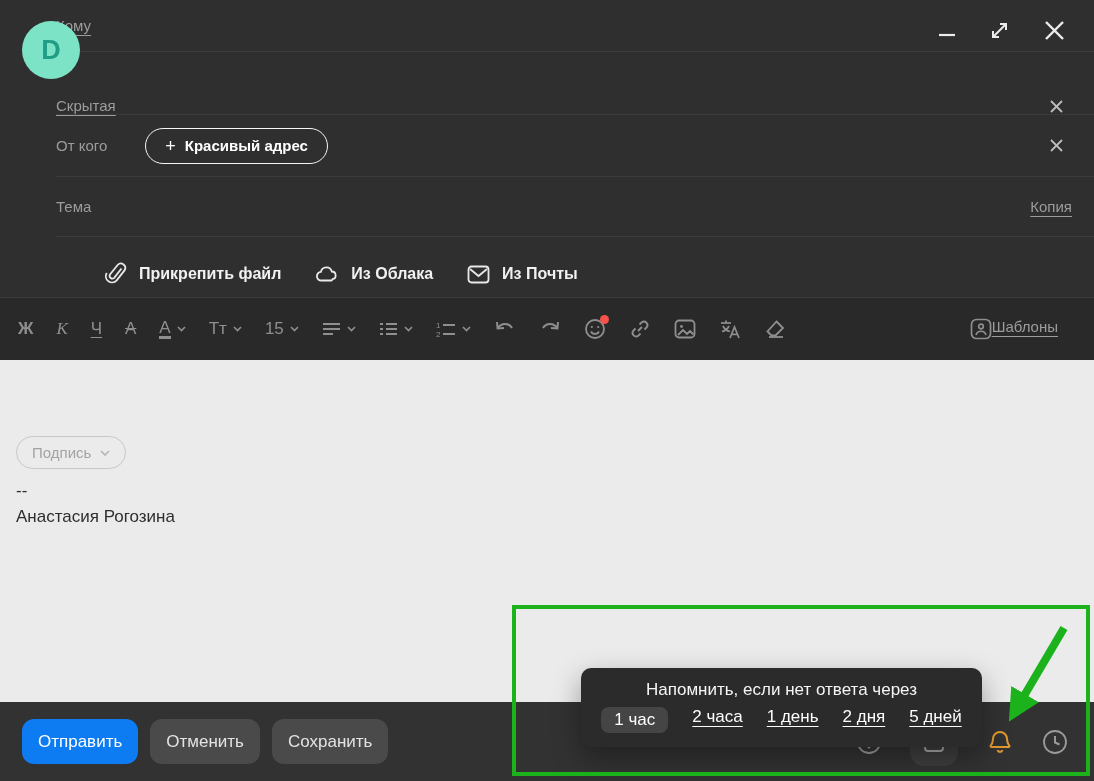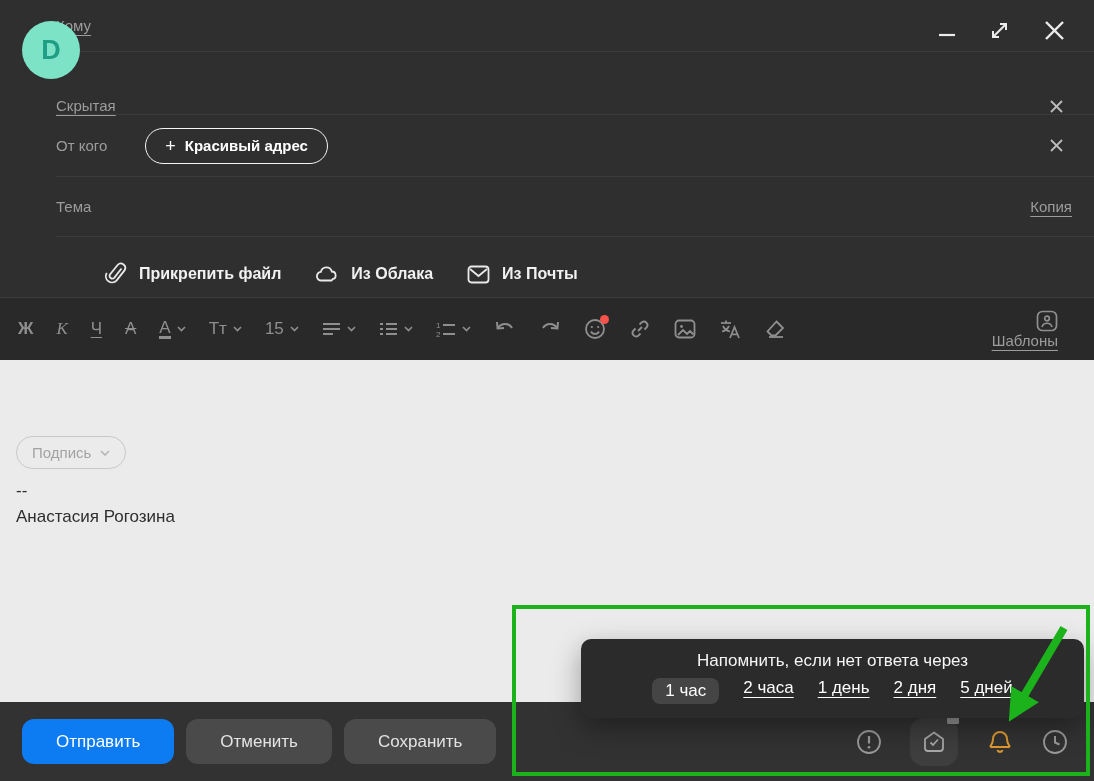--- a/index.html
+++ b/index.html
@@ -57,53 +57,53 @@
   .glyph-b { font-weight:800; }
   .glyph-i { font-style:italic; font-family:"Liberation Serif", serif; }
   .glyph-u { text-decoration:underline; text-underline-offset:3px; }
   .glyph-s { text-decoration:line-through; }
   .glyph-c { border-bottom:3px solid #8f8f8f; line-height:1.05; }
   .emoji-wrap { position:relative; display:inline-flex; }
   .emoji-wrap::after {
     content:""; position:absolute; right:-3px; top:-3px; width:9px; height:9px;
     border-radius:50%; background:#f4524a;
   }
-  .tb-right { margin-left:auto; display:flex; align-items:flex-end; margin-right:18px;flex-direction:column; }
+  .tb-right { margin-left:auto; display:flex; align-items:flex-start; margin-right:18px; }
   .templates-link { color:#9c9c9c; font-size:15px; text-decoration:underline; text-underline-offset:4px; cursor:pointer; }
   
   .body-area { position:relative; height:342px; background:#ebebeb; }
   .sig-pill {
     position:absolute; left:16px; top:76px; display:inline-flex; align-items:center; gap:9px;
     border:1px solid #c8c8c8; border-radius:17px; padding:7px 15px;
     color:#a3a3a3; font-size:15px; cursor:pointer; background:transparent;
   }
   .sig-text { position:absolute; left:16px; top:118px; color:#2e2e2e; font-size:17px; line-height:26px; }
   .mail-link { color:#3079d6; text-decoration:underline; text-underline-offset:2px; cursor:pointer; }
   
   .footer {
     position:absolute; left:0; bottom:0; width:100%; height:79px; background:#333232;
     display:flex; align-items:center; padding-left:22px; gap:12px;
   }
   .btn {
-    height:45px; border:none; border-radius:12px; padding:0 34px;
+    height:45px; border:none; border-radius:12px; padding:0 16px;
     font-family:inherit; font-size:17px; font-weight:500; cursor:pointer;
   }
   .btn-send { background:#0d7bf2; color:#ffffff; }
   .btn-gray { background:#4a4a4a; color:#e3e3e3; }
   .footer-icons { margin-left:auto; display:flex; align-items:center; gap:28px; margin-right:26px; }
   .ficon { display:flex; align-items:center; justify-content:center; color:#9a9a9a; cursor:pointer; }
   .seal-btn {
     position:relative; width:48px; height:48px; border-radius:14px; background:#3f3e3e;
     display:flex; align-items:center; justify-content:center; color:#a8a8a8; cursor:pointer;
   }
   .seal-badge { position:absolute; right:-2px; top:-6px; color:#8f8f8f; display:flex; }
   .bell { color:#e09a30; }
   
   .tooltip {
-    position:absolute; left:581px; top:639px; width:503px; height:79px;
+    position:absolute; left:581px; top:668px; width:401px; height:79px;
     background:#2c2b2b; border-radius:10px; z-index:40;
     box-shadow:0 10px 28px rgba(0,0,0,0.35);
   }
   .tt-title { margin-top:12px; text-align:center; color:#f5f5f5; font-size:17px; }
   .tt-opts { margin-top:7px; display:flex; justify-content:center; align-items:flex-start; gap:24px; color:#fdfdfd; font-size:17px; }
   .tt-chip { background:#454545; border-radius:8px; padding:3px 13px; cursor:pointer; }
   .tt-link { text-decoration:underline; text-underline-offset:4px; cursor:pointer; }
   
   .hl-rect {
     position:absolute; left:512px; top:605px; width:578px; height:171px;

